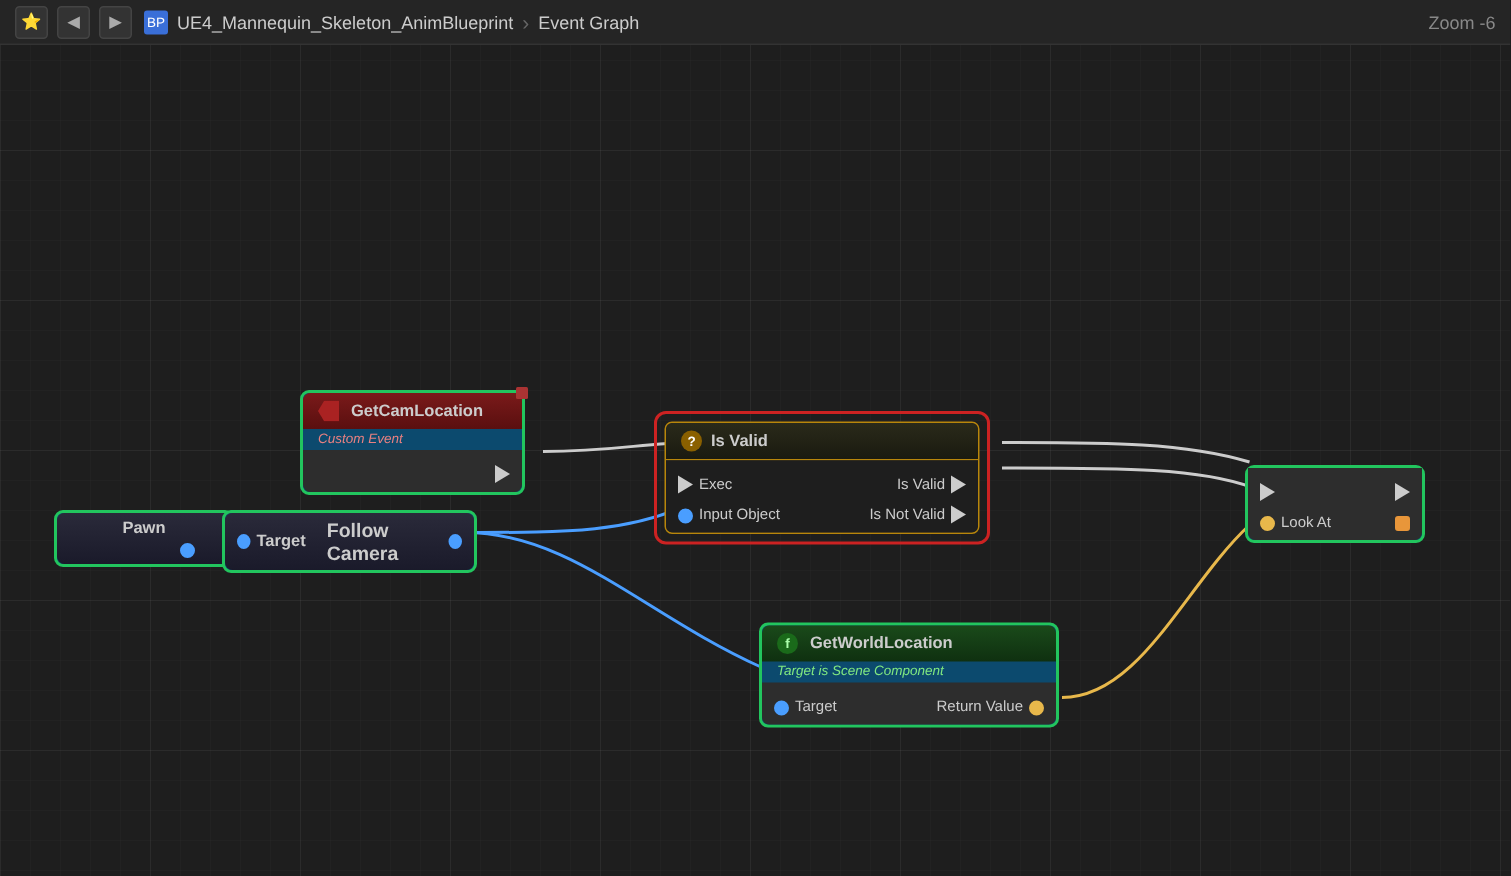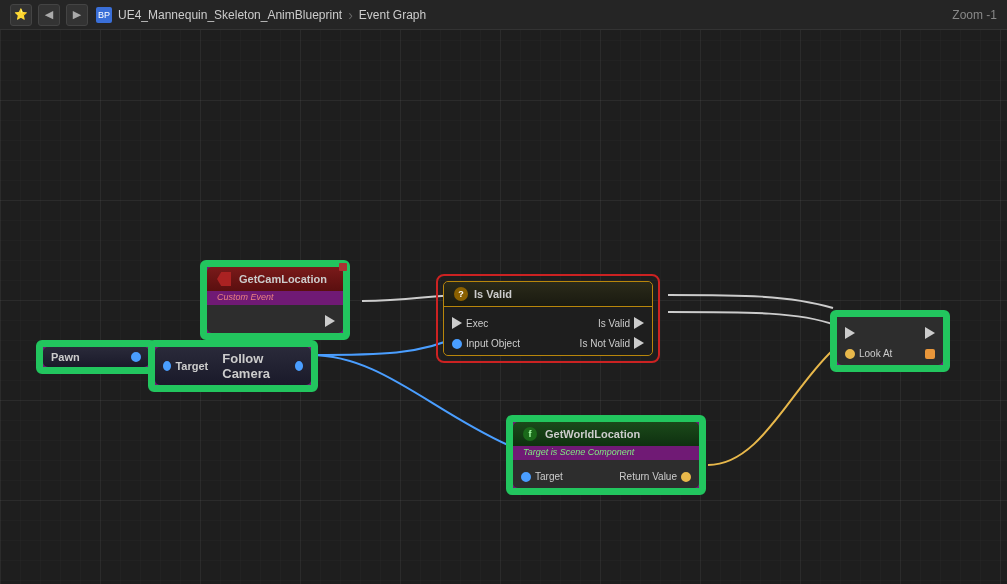--- a/index.html
+++ b/index.html
@@ -90,22 +90,22 @@
     
     .graph-canvas {
       position: absolute;
       top: 30px; left: 0; right: 0; bottom: 0;
     }
 
     
     .bp-node {
       position: absolute;
       border-radius: 6px;
-      background: #701a75;
-      border: 7px solid #22c55e;
+      background: #0c4a6e;
+      border: 2px solid #22c55e;
       min-width: 120px;
       overflow: visible;
     }
 
     .bp-node-header {
       border-radius: 5px 5px 0 0;
       padding: 5px 10px;
       font-size: 11px;
       font-weight: bold;
     }
@@ -338,21 +338,21 @@
     <div class="nav-btn">⭐</div>
     <div class="nav-btn">◀</div>
     <div class="nav-btn">▶</div>
   </div>
   <div class="breadcrumb">
     <div class="breadcrumb-icon">BP</div>
     <span>UE4_Mannequin_Skeleton_AnimBlueprint</span>
     <span class="breadcrumb-sep">›</span>
     <span>Event Graph</span>
   </div>
-  <div class="zoom-label">Zoom -1</div>
+  <div class="zoom-label">Zoom -6</div>
 </div>
 
 <div class="graph-canvas">
 
   <svg class="connections-svg">
 
     <path d="M 362,271 C 410,271 430,265 463,265" stroke="#ccc" stroke-width="2" fill="none"></path>
 
     <path d="M 668,265 C 740,265 790,265 833,278" stroke="#ccc" stroke-width="2" fill="none"></path>
 
@@ -453,21 +453,21 @@
           <span class="pin-label">Look At</span>
         </div>
         <div class="pin-right">
           <div class="pin-dot orange-sq"></div>
         </div>
       </div>
     </div>
   </div>
 
   <div class="bp-node node-pawn" style="left:36px; top:310px; width:90px;">
-    <div class="bp-node-header" style="background: linear-gradient(180deg, #2a2a3a 0%, #1a1a2a 100%); border-radius:5px; padding:4px 8px; display:flex; align-items:center; gap:4px;">
+    <div class="bp-node-header" style="background: linear-gradient(180deg, #2a2a3a 0%, #1a1a2a 100%); border-radius:5px; padding:4px 24px; display:flex; align-items:center; gap:4px;flex-direction:column;">
       <span style="font-size:11px;">Pawn</span>
       <div class="pin-dot blue" style="margin-left:auto;"></div>
     </div>
   </div>
 
   <div class="bp-node node-followcam" style="left:148px; top:310px; width:170px;">
     <div class="bp-node-header" style="background: linear-gradient(180deg, #2a2a3a 0%, #1a1a2a 100%); border-radius:5px; padding:4px 8px; display:flex; align-items:center; gap:4px;">
       <div class="pin-dot blue"></div>
       <span style="font-size:11px;">Target</span>
       <span style="font-size:13px; margin-left:10px;">Follow Camera</span>

